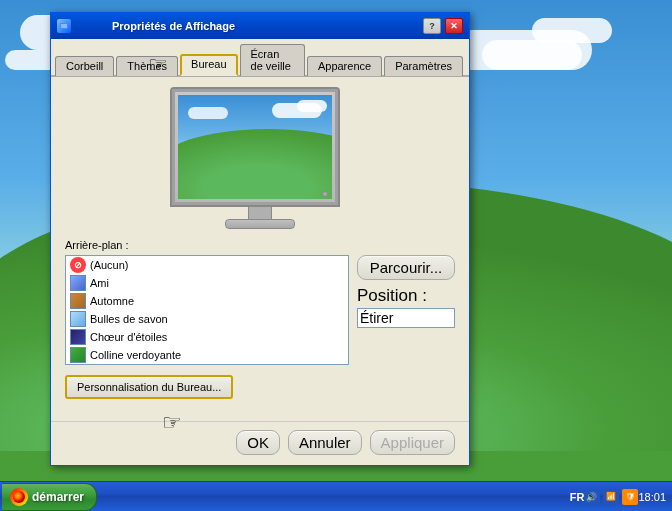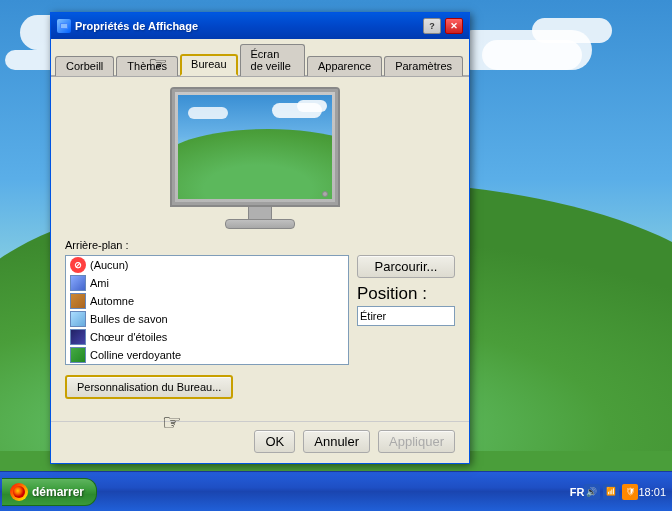--- a/index.html
+++ b/index.html
@@ -42,21 +42,21 @@
       height: 60px;
       background: #4a9e3a;
     }
 
     
     .taskbar {
       position: absolute;
       bottom: 0;
       left: 0;
       width: 672px;
-      height: 40px;
+      height: 30px;
       background: linear-gradient(180deg, #245edb 0%, #1e4fc4 40%, #1a45b0 50%, #2060d8 100%);
       display: flex;
       align-items: center;
       z-index: 10;
       border-top: 1px solid #1a3a9e;
     }
 
     .start-btn {
       height: 28px;
       background: linear-gradient(180deg, #5eb45e 0%, #3d9e3d 40%, #2d8a2d 60%, #3a9a3a 100%);
@@ -160,20 +160,21 @@
       align-items: center;
       justify-content: center;
     }
 
     .dialog-title {
       color: white;
       font-weight: bold;
       font-size: 11px;
       flex: 1;
       text-shadow: 1px 1px 2px rgba(0,0,0,0.3);
+      margin-left: 37px;
     }
 
     .titlebar-btn {
       width: 18px;
       height: 16px;
       background: linear-gradient(180deg, #e0e0e0, #c8c8c8);
       border: 1px solid #888;
       border-radius: 2px;
       display: flex;
       align-items: center;
@@ -375,23 +376,23 @@
     .bg-right {
       display: flex;
       flex-direction: column;
       gap: 6px;
       min-width: 85px;
     }
 
     .xp-button {
       background: linear-gradient(180deg, #f0efe8 0%, #dddbd0 100%);
       border: 1px solid #aaa;
-      border-radius: 3px;
+      border-radius: 9px;
       padding: 3px 10px;
-      font-size: 13px;
+      font-size: 15px;
       cursor: pointer;
       font-family: 'Tahoma', Arial, sans-serif;
       text-align: center;
       box-shadow: inset 0 1px 0 rgba(255,255,255,0.7);
     }
 
     .position-section { margin-bottom: 6px; }
 
     .position-label { font-size: 17px; margin-bottom: 2px; }
 
@@ -399,21 +400,21 @@
       display: flex;
       align-items: center;
       gap: 2px;
     }
 
     .xp-select {
       width: 98px;
       height: 20px;
       border: 1px solid #7f9db9;
       background: white;
-      font-size: 11px;
+      font-size: 14px;
       font-family: 'Tahoma', Arial, sans-serif;
       padding: 0 2px;
       appearance: none;
     }
 
     .color-section { }
     .color-label { font-size: 11px; margin-bottom: 2px; }
 
     .color-row {
       display: flex;

